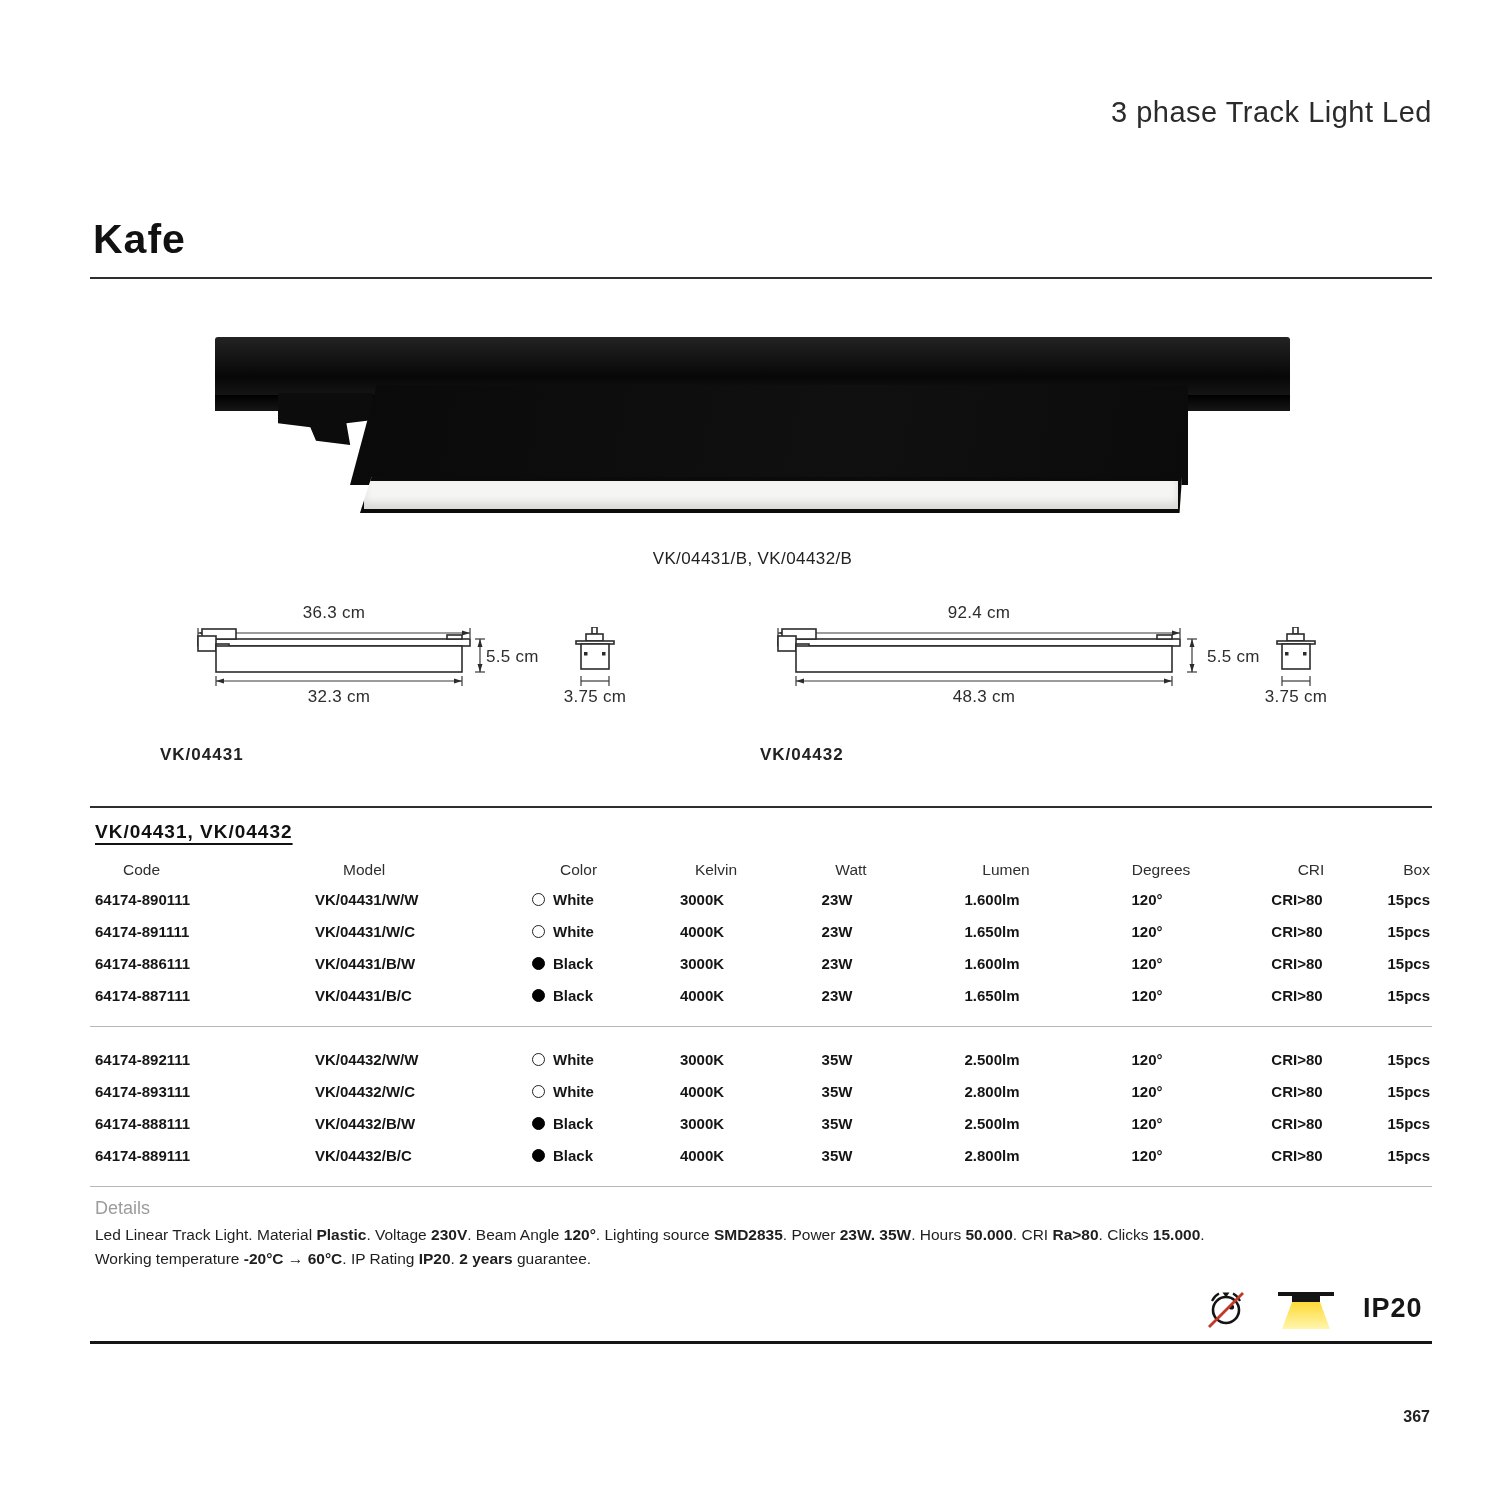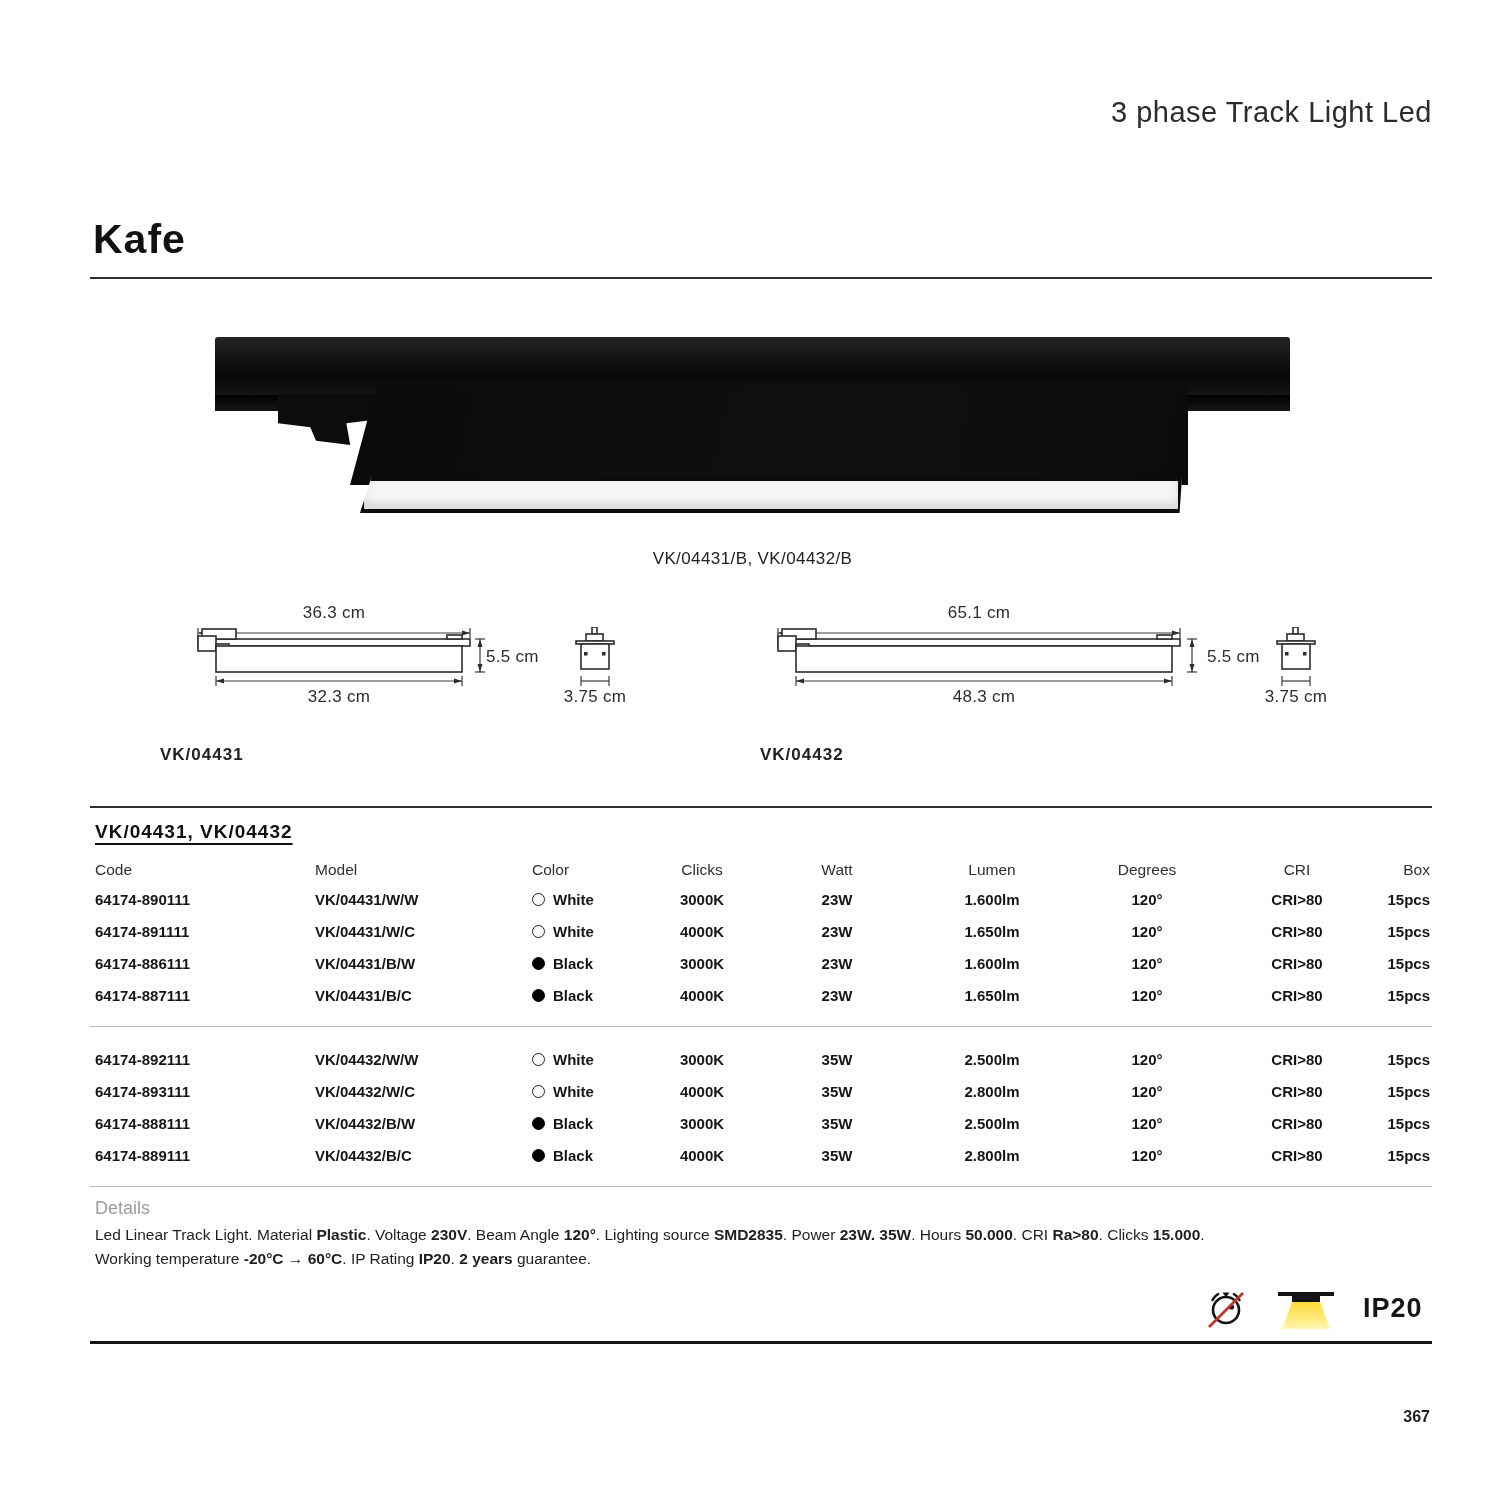--- a/index.html
+++ b/index.html
@@ -36,21 +36,21 @@
   .shape{stroke:#2c2c2c;stroke-width:1.6;fill:#ffffff;}
   .fillb{fill:#2c2c2c;stroke:none;}
 
   
   .spec{position:absolute;left:90px;top:806px;width:1342px;}
   .spec .toprule{height:2px;background:#2e2e2e;}
   .spec-title{margin:13px 12px 0 5px;font-size:19px;font-weight:bold;color:#111;letter-spacing:1px;
     text-decoration:underline;text-underline-offset:5px;text-decoration-thickness:2px;display:inline-block;}
   .spec-grid{display:grid;grid-template-columns:220px 217px 120px 110px 160px 150px 160px 140px 65px;align-items:center;}
   .spec-head{margin-top:14px;height:26px;font-size:15.5px;color:#2f2f2f;}
-  .spec-head > div{padding-left:5px;}
+  .spec-head > div{padding-left:5px;margin-left:28px;}
   .spec-row{height:32px;font-size:15px;font-weight:bold;color:#151515;}
   .spec-row > div{padding-left:5px;}
   .t-c{text-align:center;padding-left:0 !important;}
   .t-r{text-align:right;padding-right:2px;}
   .sep{height:1px;background:#b8b8b8;margin-top:15px;margin-bottom:16px;}
   .sep.last{margin-bottom:0;}
   .swatch{display:inline-block;width:11px;height:11px;border-radius:50%;margin-right:8px;vertical-align:-1px;}
   .swatch.open{border:1.6px solid #222;background:#fff;}
   .swatch.filled{background:#000;border:1.6px solid #000;}
 
@@ -123,21 +123,21 @@
       <line class="ln" x1="431" y1="49" x2="431" y2="59"></line>
         <line class="ln" x1="459" y1="49" x2="459" y2="59"></line>
     </svg>
     <span class="dim-label" style="left:336px;width:80px;top:44px;text-align:left;">5.5 cm</span>
     <span class="dim-label" style="left:66px;width:246px;top:84px;">32.3 cm</span>
     <span class="dim-label" style="left:395px;width:100px;top:84px;">3.75 cm</span>
     <span class="draw-caption" style="left:10px;width:500px;">VK/04431</span>
   </div>
 
   <div class="drawing d-right">
-    <span class="dim-label" style="left:23px;width:402px;top:0;">65.1 cm</span>
+    <span class="dim-label" style="left:23px;width:402px;top:0;">92.4 cm</span>
     <svg width="600" height="70">
       <line class="ln" x1="23" y1="6" x2="425" y2="6"></line>
       <line class="ln" x1="23" y1="1" x2="23" y2="11"></line>
         <line class="ln" x1="425" y1="1" x2="425" y2="11"></line>
       <path class="fillb" d="M23,6 l8,-2.5 v5 z"></path>
         <path class="fillb" d="M425,6 l-8,-2.5 v5 z"></path>
       <rect class="shape" x="23" y="12" width="402" height="7"></rect>
       <rect class="shape" x="27" y="2" width="34" height="10"></rect>
       <rect class="shape" x="23" y="9" width="18" height="15"></rect>
       <rect class="shape" x="41" y="17" width="13" height="7"></rect>
@@ -169,21 +169,21 @@
     <span class="draw-caption" style="left:5px;width:500px;">VK/04432</span>
   </div>
 
   <div class="spec">
     <div class="toprule"></div>
     <div><span class="spec-title">VK/04431, VK/04432</span></div>
     <div class="spec-grid spec-head">
       <div>Code</div>
       <div>Model</div>
       <div>Color</div>
-      <div class="t-c">Clicks</div>
+      <div class="t-c">Kelvin</div>
       <div class="t-c">Watt</div>
       <div class="t-c">Lumen</div>
       <div class="t-c">Degrees</div>
       <div class="t-c">CRI</div>
       <div class="t-r">Box</div>
     </div>
     <div>
         <div class="spec-grid spec-row">
       <div>64174-890111</div>
       <div>VK/04431/W/W</div>

